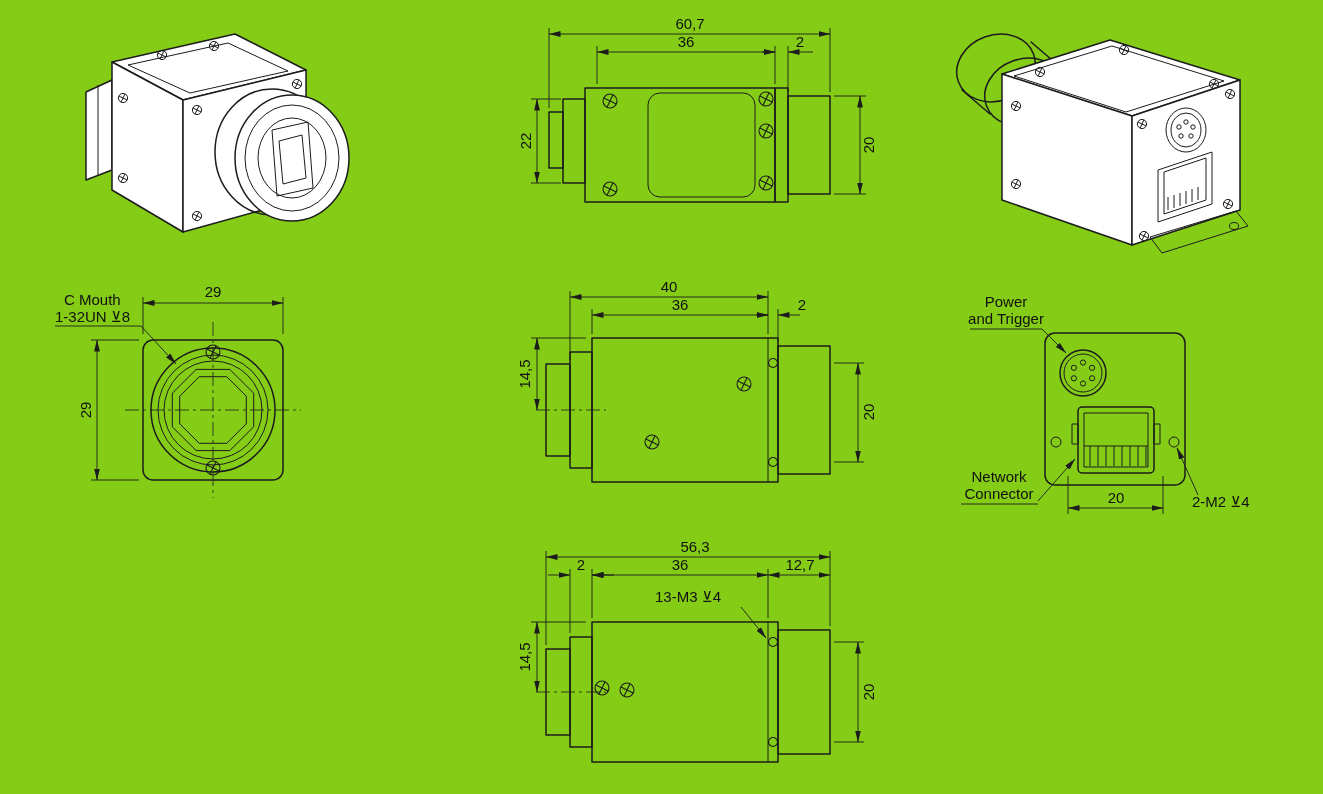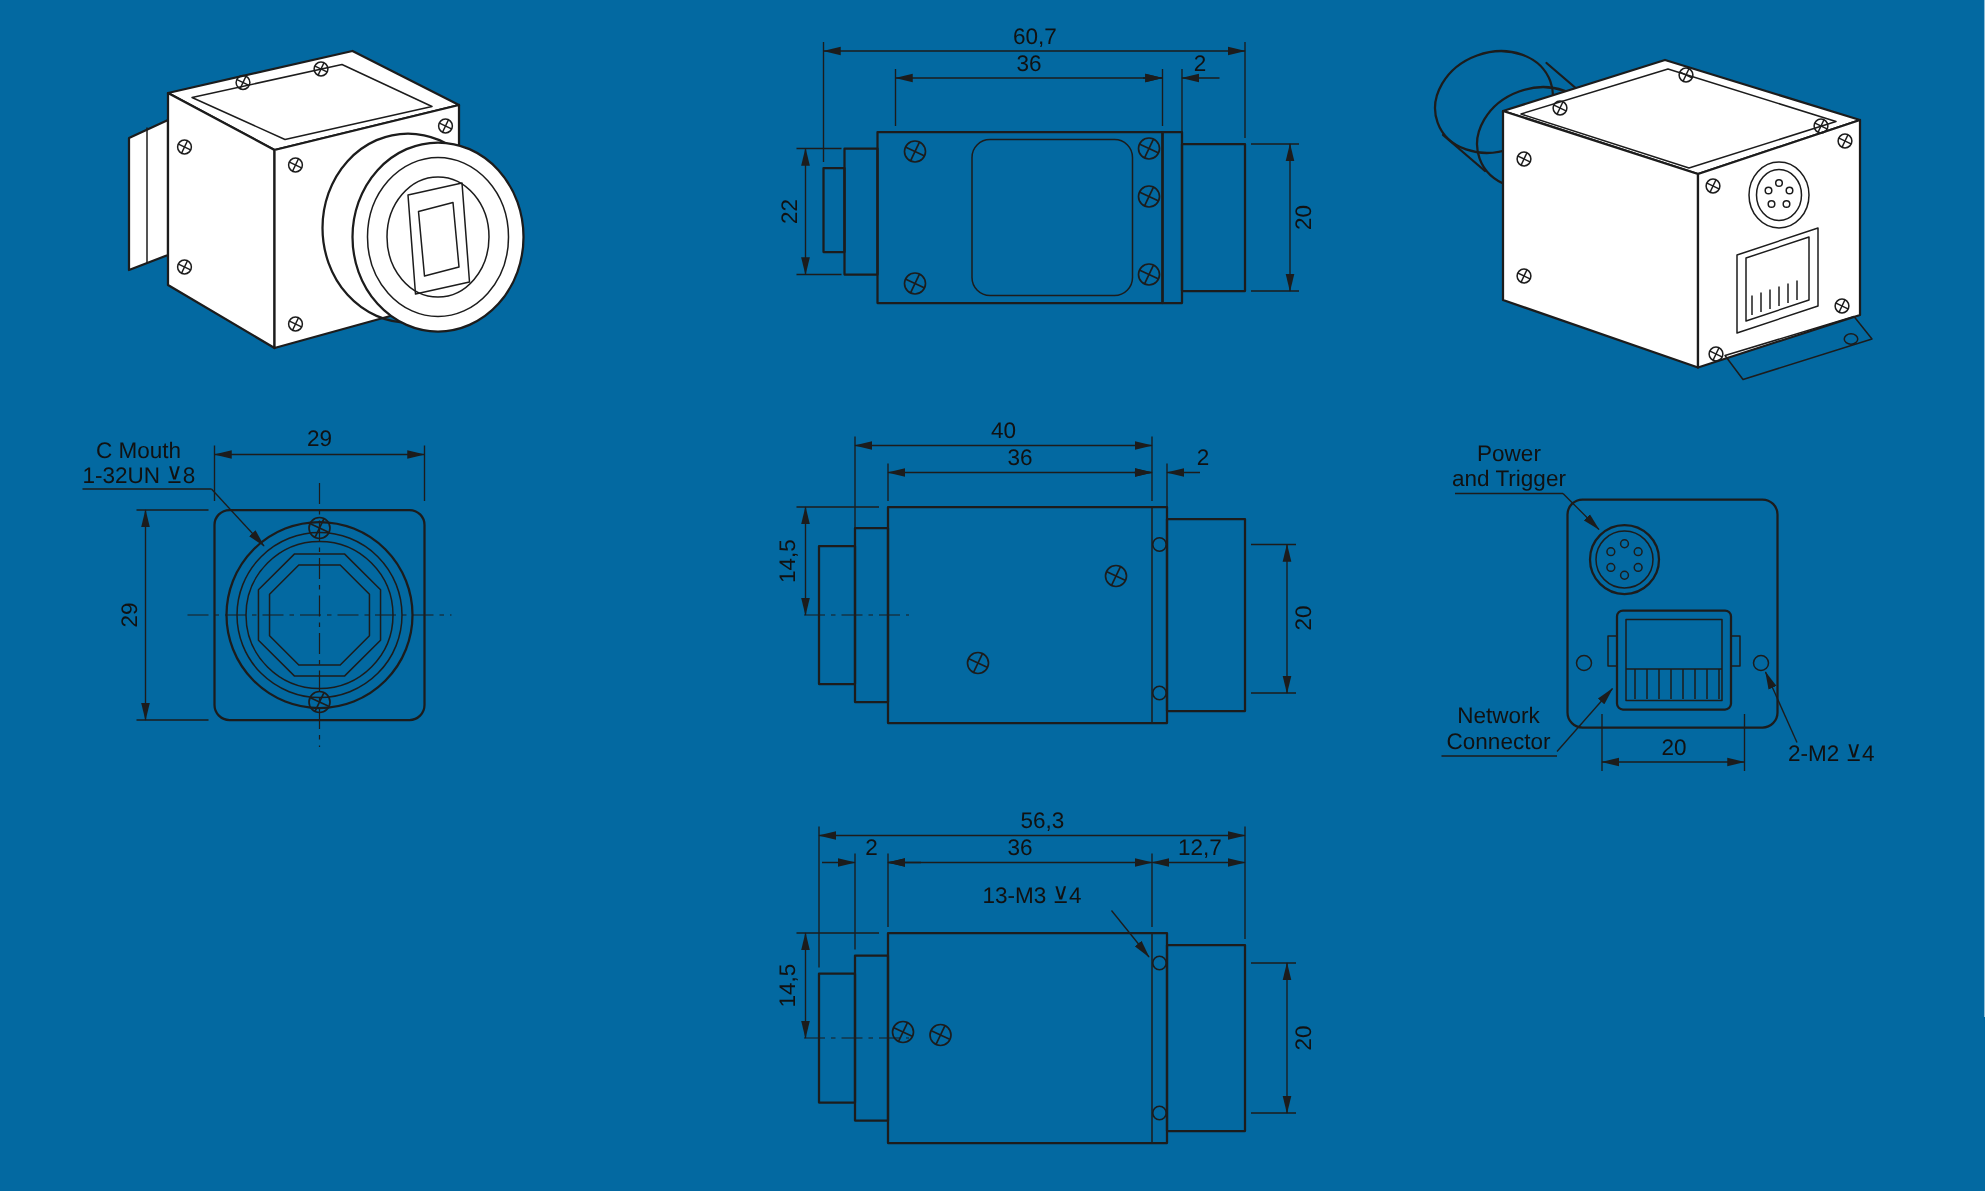--- a/index.html
+++ b/index.html
@@ -1,16 +1,16 @@
 <!DOCTYPE html>
 <html><head>
 <meta charset="utf-8">
 <style>
   html,body{margin:0;padding:0;background:#ffffff;}
-  .page{position:relative;width:1323px;height:794px;background:#0369a1;overflow:hidden;
+  .page{position:relative;width:1323px;height:794px;background:#84cc16;overflow:hidden;
         font-family:"Liberation Sans",sans-serif;}
   svg{display:block;}
   text{font-family:"Liberation Sans",sans-serif;}
   .p {fill:none;stroke:#1c1c1c;stroke-width:1.5;stroke-linejoin:round;stroke-linecap:round;}
   .pf{fill:#ffffff;stroke:#1c1c1c;stroke-width:1.5;stroke-linejoin:round;}
   .t {fill:none;stroke:#1c1c1c;stroke-width:1;stroke-linejoin:round;}
   .d {fill:none;stroke:#1c1c1c;stroke-width:0.9;}
   .cl{fill:none;stroke:#1c1c1c;stroke-width:0.8;stroke-dasharray:14 4 3 4;}
   .dt{font-size:15px;fill:#111111;}
 </style>

